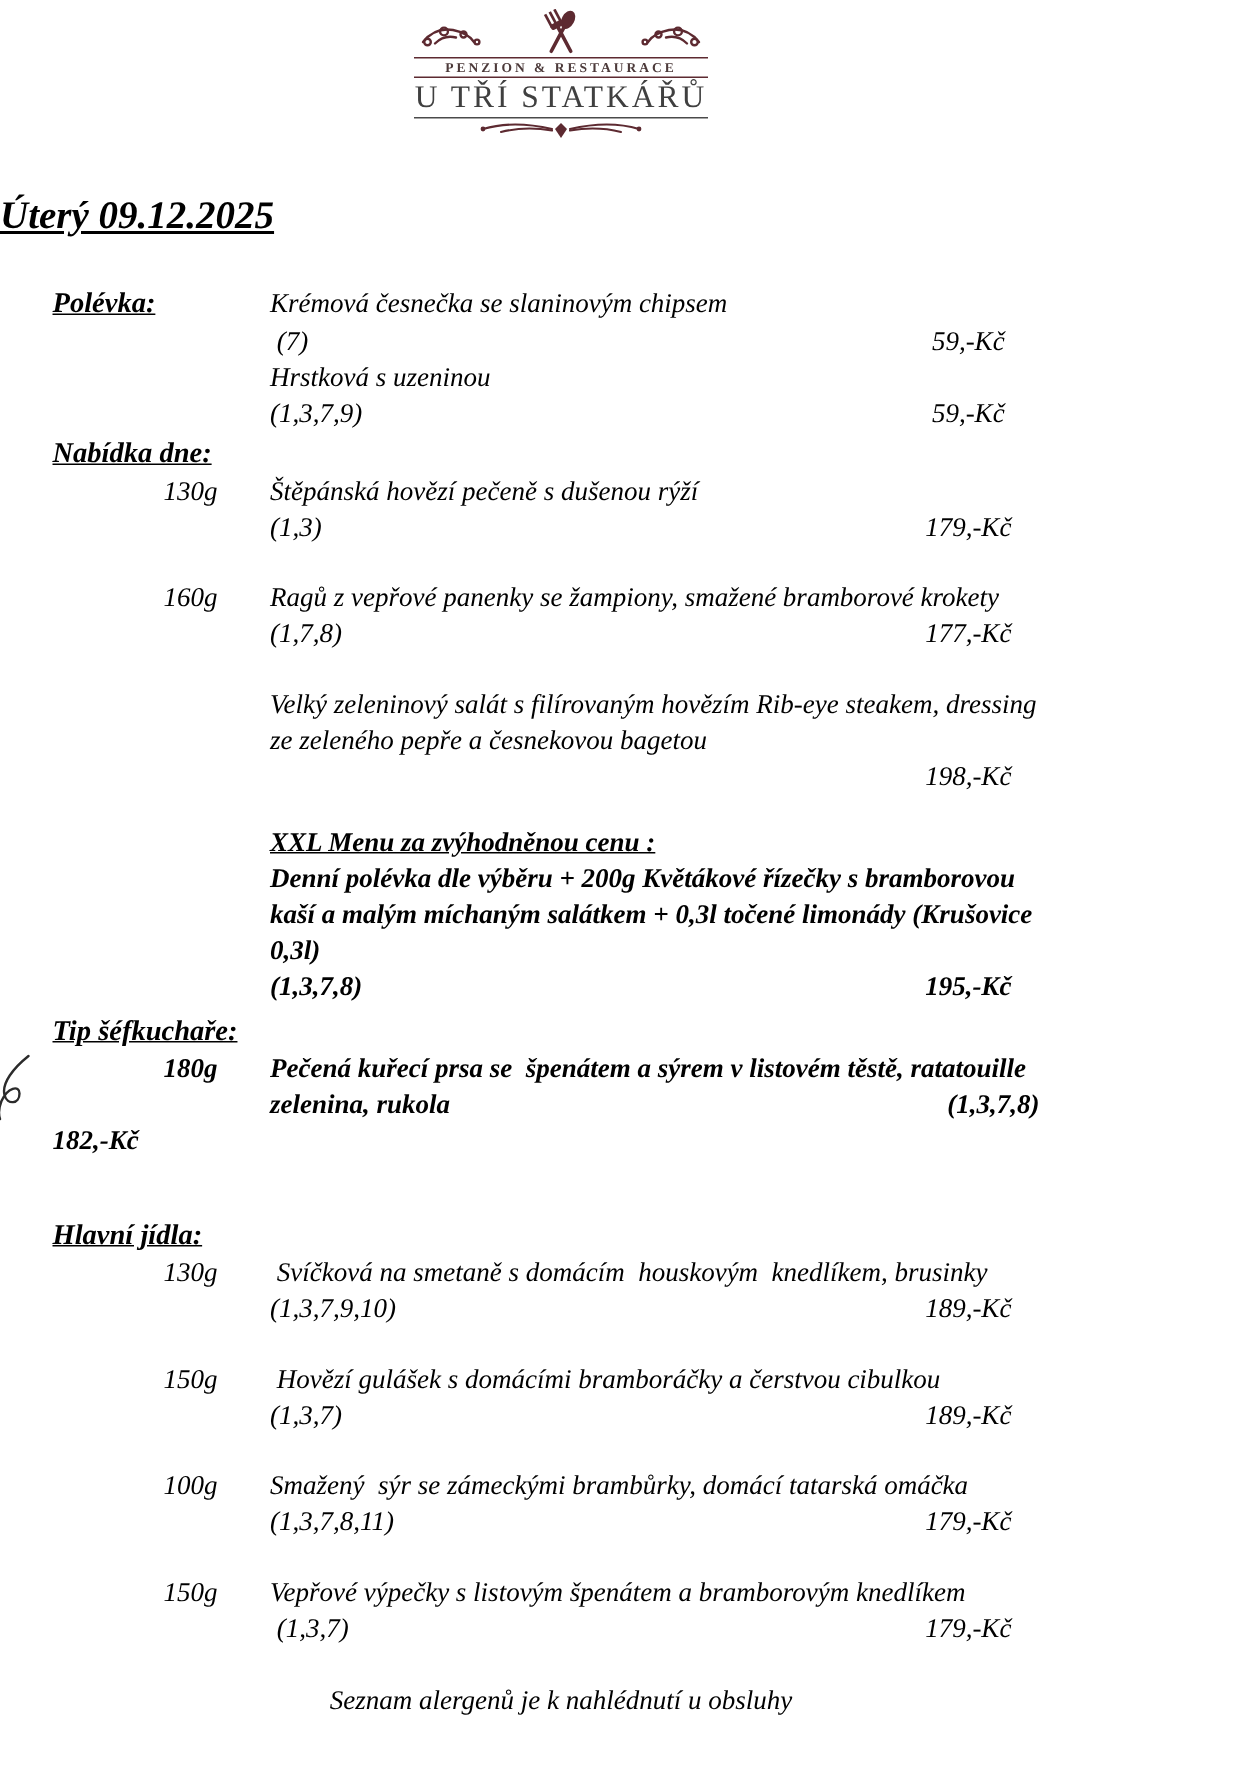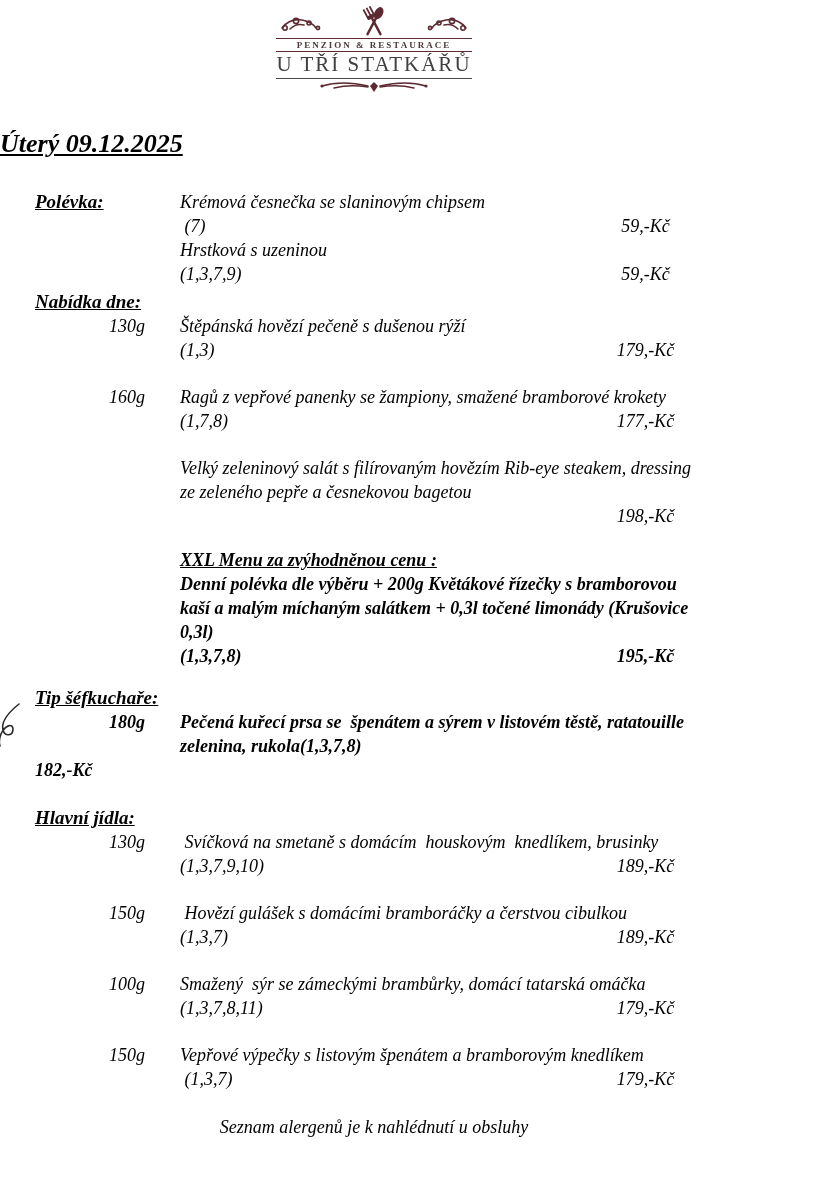--- a/index.html
+++ b/index.html
@@ -64,26 +64,26 @@
   .w-cell { width: 110px; flex: none; text-align: right; margin-right: 35px; white-space: pre-wrap; }
   .name-col { flex: 1; min-width: 0; white-space: pre-wrap; }
   .price-cell { flex: none; min-width: 95px; text-align: center; white-space: pre; }
   .section-header {
     font-weight: bold;
     font-size: 19px;
     text-decoration: underline;
   }
   .bold { font-weight: bold; }
   .underlined { text-decoration: underline; }
-  .between { display: flex; }
+  .between { display: flex; justify-content: space-between; }
   .gap-sm { margin-top: 4px; }
   .gap-item { margin-top: 23px; }
   .gap-xxl { margin-top: 20px; }
-  .gap-tip { margin-top: 18px; }
-  .gap-mains { margin-top: 24px; }
+  .gap-tip { margin-top: 7px; }
+  .gap-mains { margin-top: 40px; }
   .tip-price-row { text-align: left; padding-right: 135px; font-weight: bold; }
 
   
   .footer-note {
     margin-top: 26px;
     text-align: center;
     font-size: 18px;
   }
 
   

